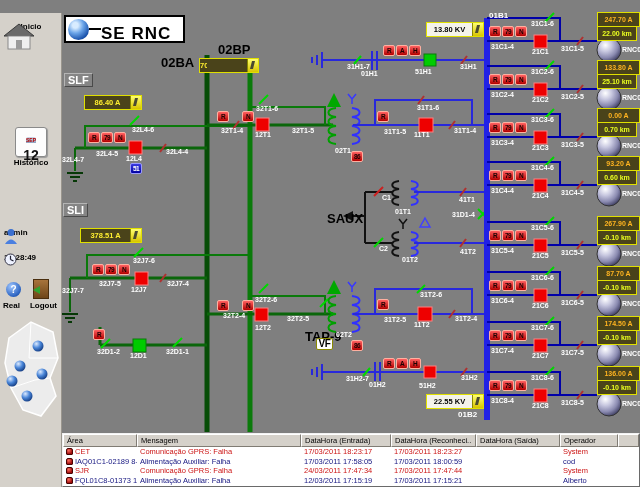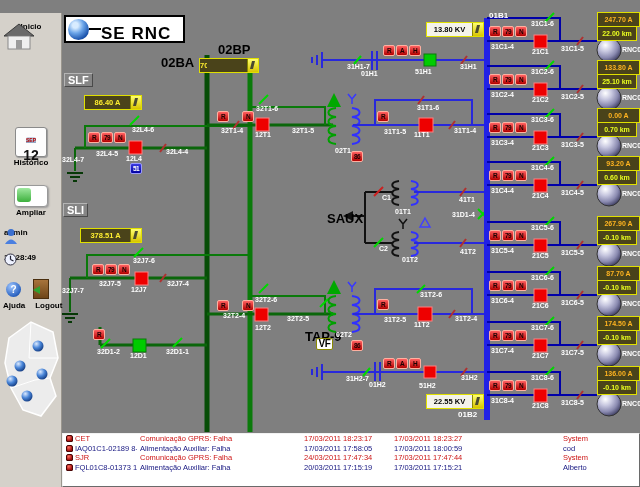--- a/index.html
+++ b/index.html
@@ -424,44 +424,40 @@
       </svg>
       <span class="sblabel">Inicio</span>
     </div>
     <div class="sbitem" style="top:114px;">
       <span class="cal ico">
         <span class="calhead">SEP</span>
         <span class="calday">12</span>
       </span>
       <span class="sblabel">Histórico</span>
     </div>
-    <div class="sbitem" style="top:172px;">
-      <span class="zoomico ico"><span class="zfill"></span></span>
-      <span class="sblabel">Ampliar</span>
-    </div>
     <div class="hrow" style="top:215px;">
       <svg width="14" height="17" viewBox="0 0 14 17">
         <circle cx="7" cy="4.5" r="3.5" fill="#3a6fd0"></circle>
         <path d="M1,16 q6,-9 12,0 z" fill="#4a7fe0"></path>
       </svg>
       <span class="sblabel">admin</span>
     </div>
     <div class="hrow" style="top:240px;">
       <svg width="13" height="13" viewBox="0 0 13 13">
         <circle cx="6.5" cy="6.5" r="5.5" fill="#eef2ff" stroke="#334"></circle>
         <path d="M6.5,6.5 V2.8 M6.5,6.5 L9.5,8" stroke="#223" stroke-width="1.2" fill="none"></path>
       </svg>
       <span class="sblabel">18:28:49</span>
     </div>
     <div class="hrow" style="top:266px;gap:12px;left:6px;">
       <span class="qico">?</span>
       <span class="door"></span>
     </div>
     <div class="hrow" style="top:288px;left:3px;gap:10px;">
-      <span class="sblabel">Ajuda</span>
+      <span class="sblabel">Real</span>
       <span class="sblabel">Logout</span>
     </div>
     <svg width="60" height="105" viewBox="0 0 60 105" style="top:305px;left:1px;">
       <path d="M8,20 L30,4 L52,14 L57,40 L49,60 L55,78 L40,98 L22,92 L10,70 L4,45 Z" fill="#ececec" stroke="#ffffff" stroke-width="1.5"></path>
       <path d="M30,4 L28,40 M57,40 L28,40 M10,70 L34,62 M49,60 L34,62" stroke="#ffffff" stroke-width="1" fill="none"></path>
       <g>
         <circle cx="37" cy="28" r="5.5" fill="url(#sph2)"></circle>
         <circle cx="19" cy="48" r="5.5" fill="url(#sph2)"></circle>
         <circle cx="41" cy="56" r="5.5" fill="url(#sph2)"></circle>
         <circle cx="11" cy="63" r="5.5" fill="url(#sph2)"></circle>
@@ -471,20 +467,29 @@
         <radialGradient id="sph2" cx="35%" cy="30%" r="75%">
           <stop offset="0" stop-color="#dceaff"></stop>
             <stop offset="0.5" stop-color="#4a86d8"></stop>
             <stop offset="1" stop-color="#123a80"></stop>
         </radialGradient>
       </defs>
     </svg>
   </div>
 
   <div class="alarm">
+    <div class="ahead">
+        <div class="hc" style="width: 74px;">Área</div>
+        <div class="hc" style="width: 164px;">Mensagem</div>
+        <div class="hc" style="width: 90px;">DataHora (Entrada)</div>
+        <div class="hc" style="width: 85px;">DataHora (Reconheci..</div>
+        <div class="hc" style="width: 84px;">DataHora (Saída)</div>
+        <div class="hc" style="width: 58px;">Operador</div>
+        <div class="hc fill"></div>
+      </div>
     <div>
         <div class="arow red">
           <div class="ac" style="width: 74px;">
             <span class="aicon"></span>
             <span>CET</span>
           </div>
           <div class="ac" style="width: 164px;">
             <span>Comunicação GPRS: Falha</span>
           </div>
           <div class="ac" style="width: 90px;">
@@ -544,21 +549,21 @@
         </div>
         <div class="arow blue">
           <div class="ac" style="width: 74px;">
             <span class="aicon"></span>
             <span>FQL01C8-01373 1-6</span>
           </div>
           <div class="ac" style="width: 164px;">
             <span>Alimentação Auxiliar: Falha</span>
           </div>
           <div class="ac" style="width: 90px;">
-            <span>20/03/2011 17:15:19</span>
+            <span>12/03/2011 17:15:19</span>
           </div>
           <div class="ac" style="width: 85px;">
             <span>17/03/2011 17:15:21</span>
           </div>
           <div class="ac" style="width: 84px;">
             <span></span>
           </div>
           <div class="ac" style="width: 58px;">
             <span>Alberto</span>
           </div>

